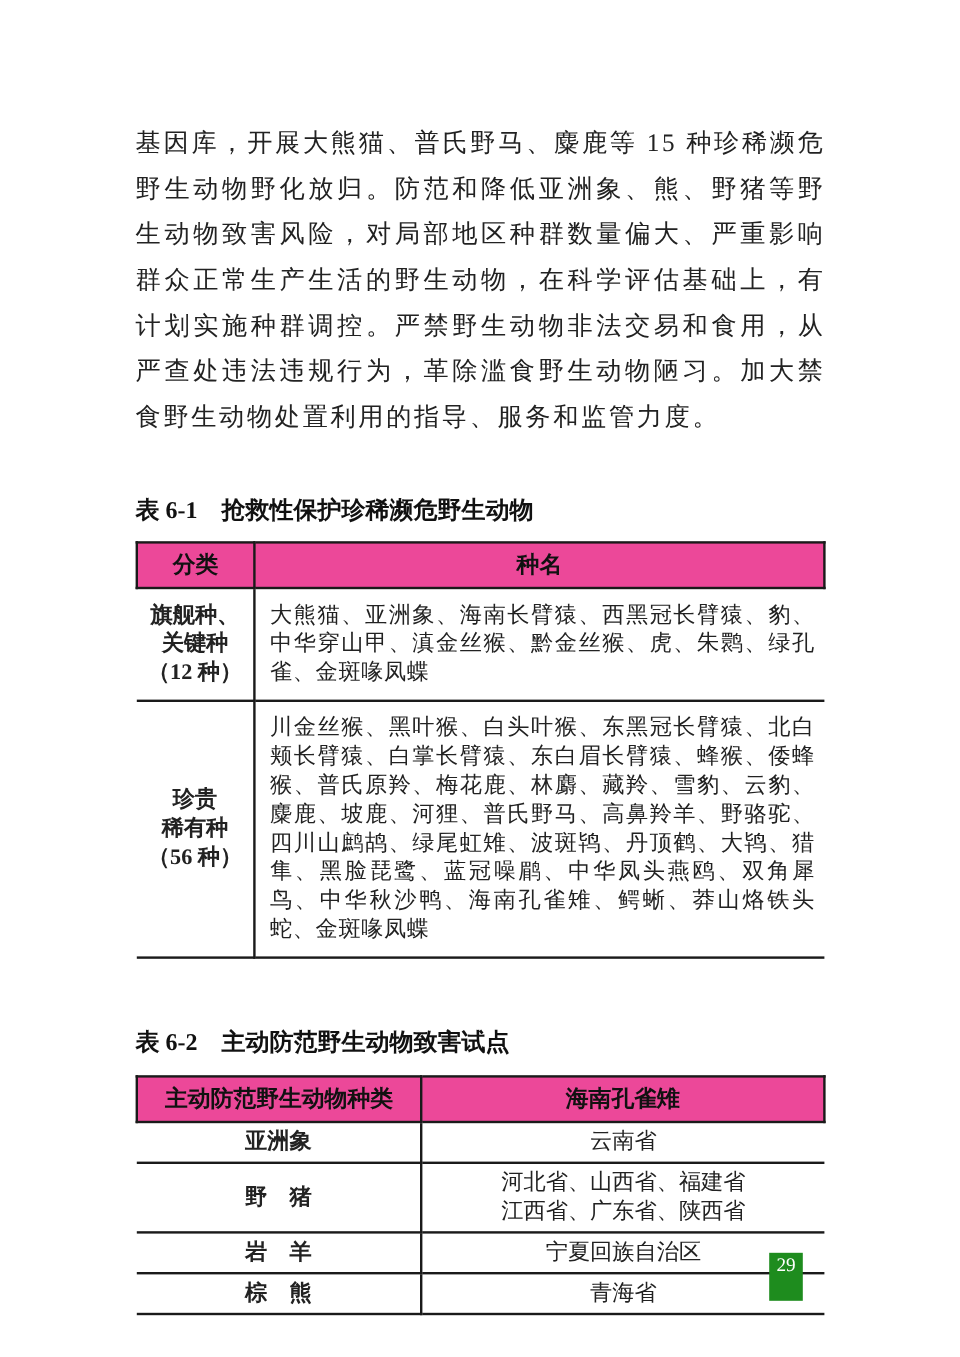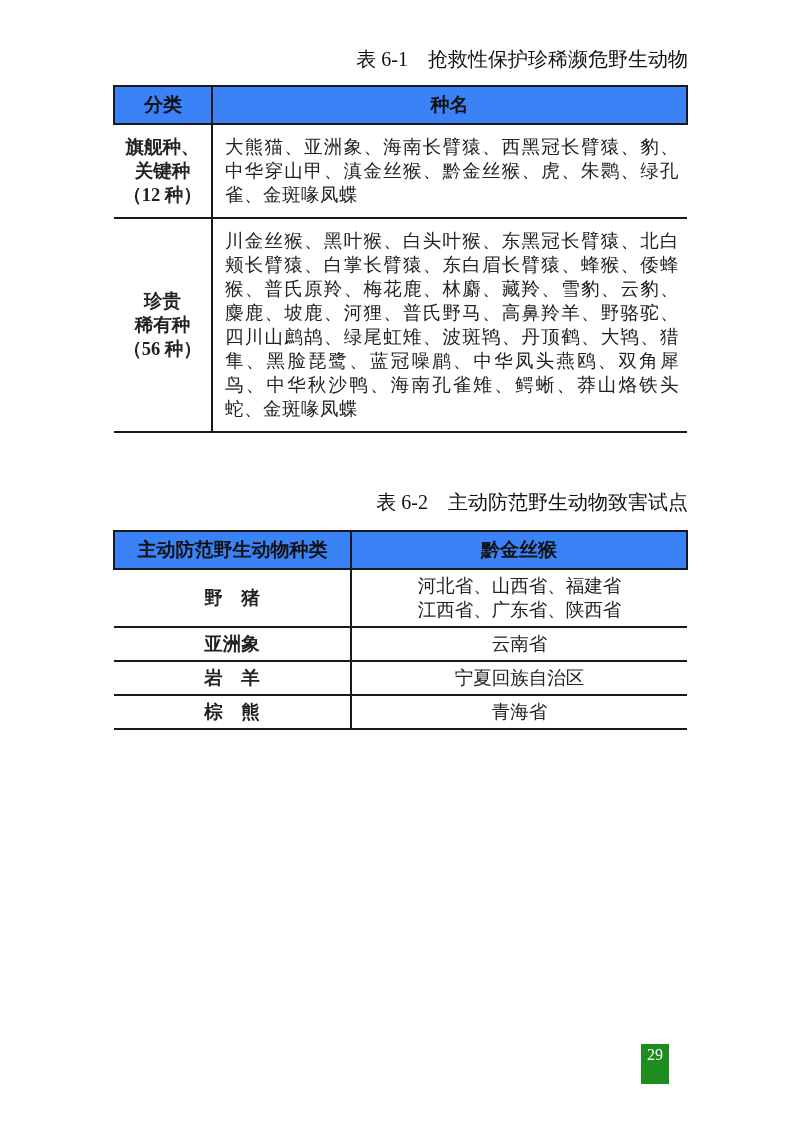--- a/index.html
+++ b/index.html
@@ -19,34 +19,34 @@
   }
   .body-paragraph {
     margin-top: 100px;
     font-size: 21px;
     line-height: 38px;
     letter-spacing: 2.2px;
     text-align: justify;
     color: #222222;
   }
   .table-caption {
-    text-align: right;
-    font-weight: normal;
+    text-align: left;
+    font-weight: bold;
     font-size: 20px;
     color: #111111;
   }
   .caption-1 { margin-top: 46px; margin-bottom: 12px; }
   .caption-2 { margin-top: 56px; margin-bottom: 14px; }
   table {
     width: 100%;
     border-collapse: collapse;
     table-layout: fixed;
   }
   th {
-    background: #3b82f6;
+    background: #ec4899;
     border: 2px solid #1a1a1a;
     font-weight: bold;
     font-size: 19px;
     padding: 5px 4px;
     color: #111111;
   }
   td {
     font-size: 18.5px;
     line-height: 24px;
     vertical-align: middle;
@@ -90,20 +90,21 @@
     line-height: 22px;
     text-align: center;
     font-family: "Liberation Serif", serif;
   }
 </style>
 </head>
 <body>
 
 <div class="content">
 
+  <p class="body-paragraph">基因库，开展大熊猫、普氏野马、麋鹿等 15 种珍稀濒危野生动物野化放归。防范和降低亚洲象、熊、野猪等野生动物致害风险，对局部地区种群数量偏大、严重影响群众正常生产生活的野生动物，在科学评估基础上，有计划实施种群调控。严禁野生动物非法交易和食用，从严查处违法违规行为，革除滥食野生动物陋习。加大禁食野生动物处置利用的指导、服务和监管力度。</p>
 
   <div class="table-caption caption-1">表 6-1　抢救性保护珍稀濒危野生动物</div>
 
   <table>
     <colgroup>
       <col class="t1-col-category">
       <col>
     </colgroup>
     <thead>
       <tr>
@@ -130,32 +131,32 @@
   <div class="table-caption caption-2">表 6-2　主动防范野生动物致害试点</div>
 
   <table>
     <colgroup>
       <col class="t2-col-species">
       <col>
     </colgroup>
     <thead>
       <tr>
         <th>主动防范野生动物种类</th>
-        <th>黔金丝猴</th>
+        <th>海南孔雀雉</th>
       </tr>
     </thead>
     <tbody>
       <tr>
+        <td class="t2-species divider-right">亚洲象</td>
+        <td class="t2-sites">云南省</td>
+      </tr>
+      <tr>
         <td class="t2-species divider-right">野　猪</td>
         <td class="t2-sites">河北省、山西省、福建省
 江西省、广东省、陕西省</td>
-      </tr>
-      <tr>
-        <td class="t2-species divider-right">亚洲象</td>
-        <td class="t2-sites">云南省</td>
       </tr>
       <tr>
         <td class="t2-species divider-right">岩　羊</td>
         <td class="t2-sites">宁夏回族自治区</td>
       </tr>
       <tr>
         <td class="t2-species divider-right">棕　熊</td>
         <td class="t2-sites">青海省</td>
       </tr>
     </tbody>

